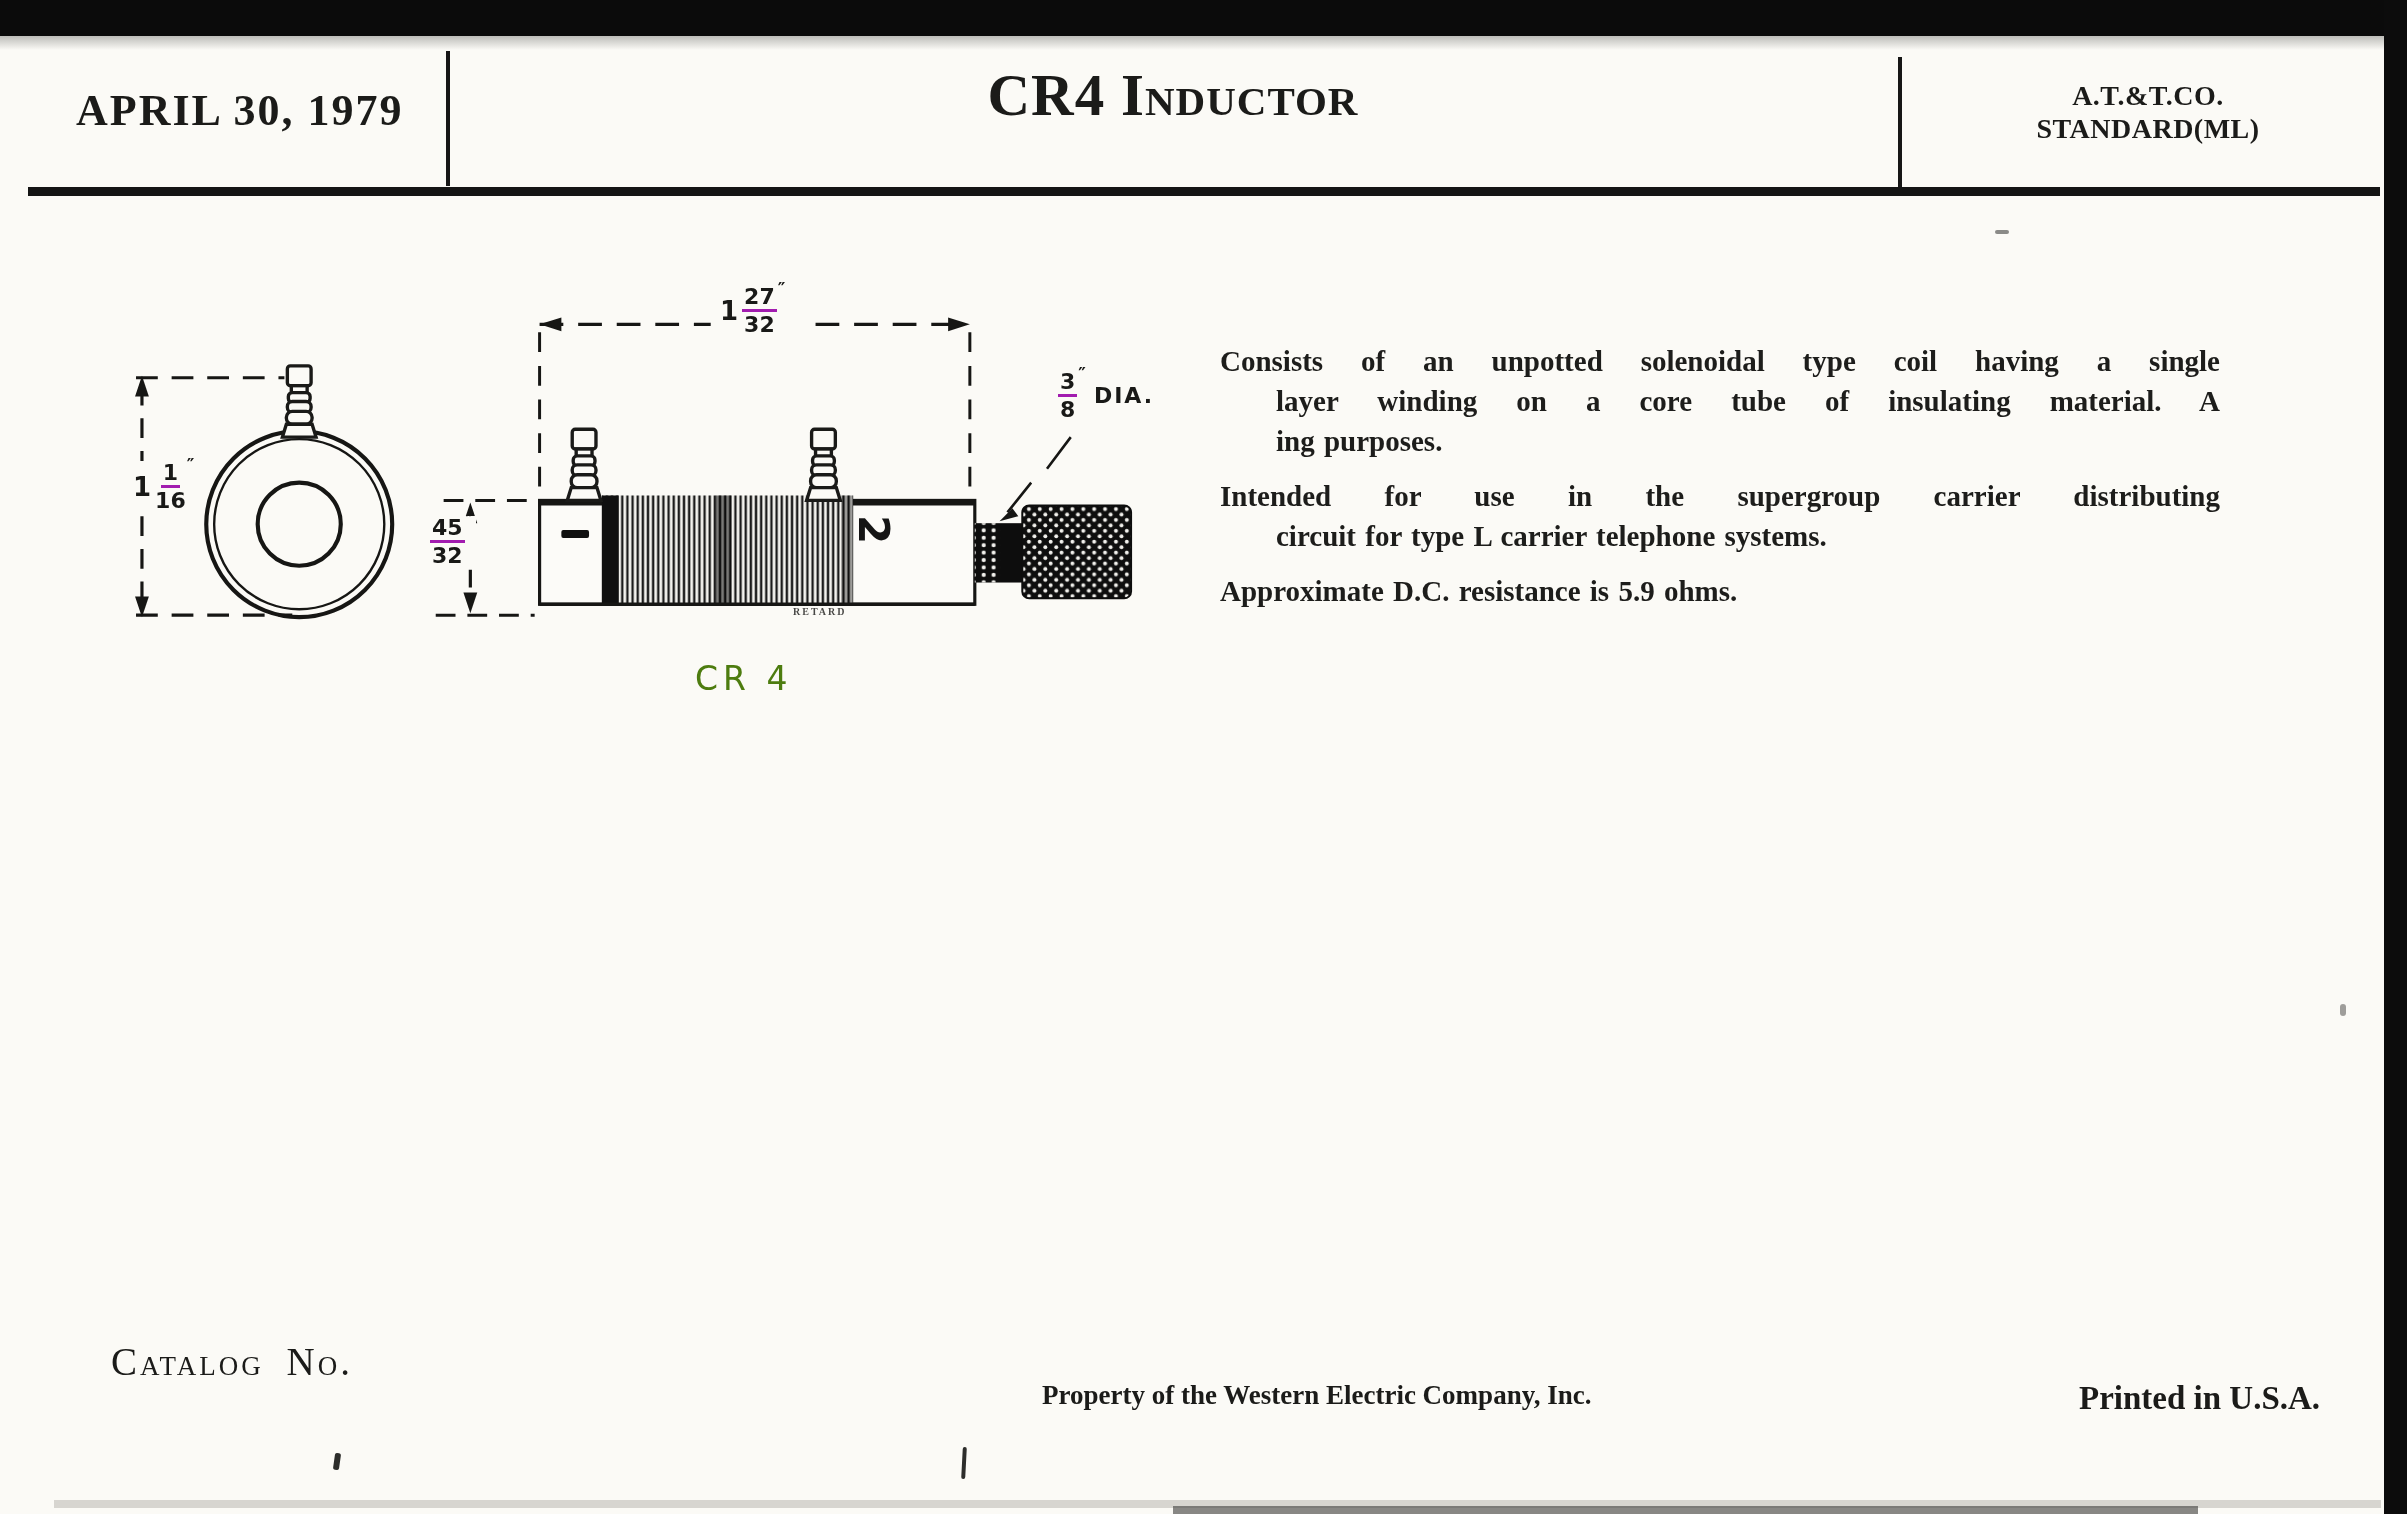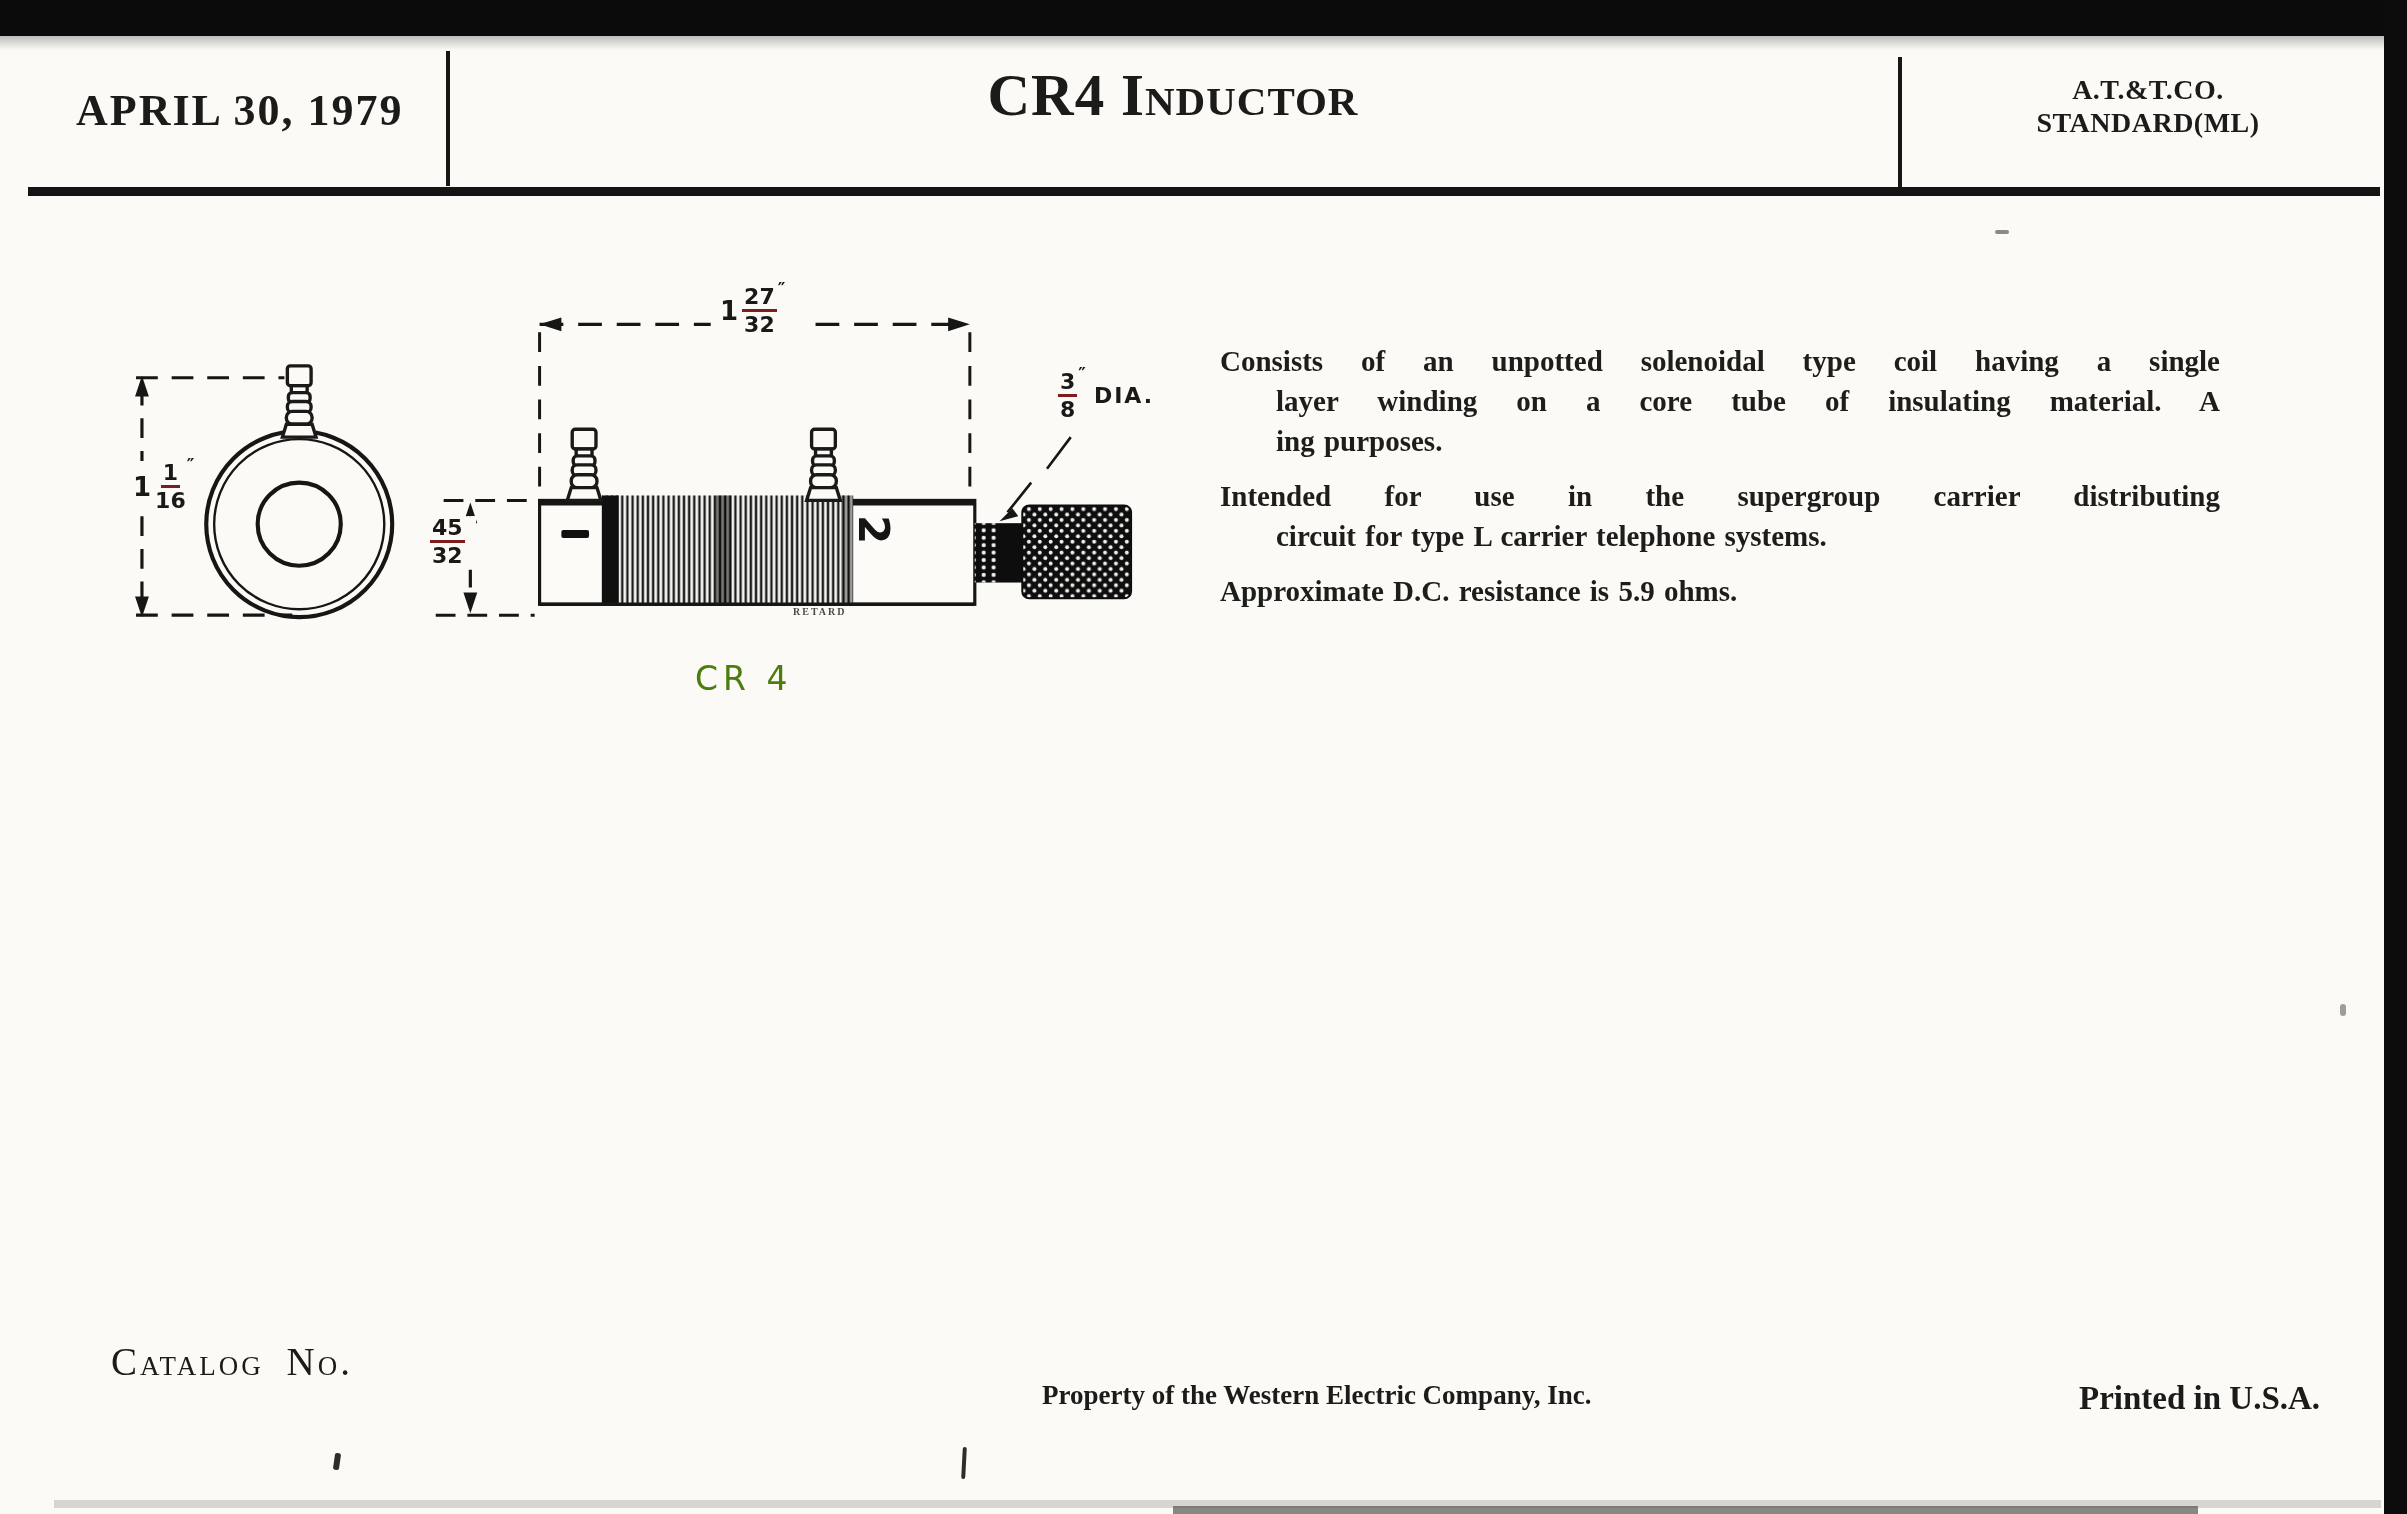--- a/index.html
+++ b/index.html
@@ -13,35 +13,35 @@
       background:linear-gradient(#8a8a86,rgba(250,249,245,0));opacity:.55;}
   #band-right{position:absolute;right:0;top:0;width:24px;height:1515px;background:#0c0c0c;}
   #strip-bottom1{position:absolute;left:54px;top:1500px;width:2327px;height:8px;background:#b9b6b0;opacity:.55;}
   #strip-bottom2{position:absolute;left:1173px;top:1506px;width:1025px;height:9px;background:#4a4946;opacity:.65;}
   .speck{position:absolute;background:#2d2d2b;border-radius:2px;}
 
   
   #hdr-date{left:76px;top:85px;font-size:44px;font-weight:700;letter-spacing:2px;}
   #hdr-title{left:891px;top:61px;width:564px;text-align:center;font-size:59px;font-weight:700;
              font-variant:small-caps;letter-spacing:1px;}
-  #hdr-org{left:1965px;top:73px;width:366px;text-align:center;font-size:28px;font-weight:700;
+  #hdr-org{left:1965px;top:79px;width:366px;text-align:center;font-size:28px;font-weight:700;
            line-height:33px;letter-spacing:0.5px;}
   .vrule{position:absolute;width:4px;background:#161616;}
   #vrule1{left:446px;top:51px;height:135px;}
   #vrule2{left:1898px;top:57px;height:131px;}
   #hrule{left:28px;top:187px;width:2352px;height:9px;background:#141414;}
 
   
   #drawing{left:79px;top:267px;width:1119px;height:455px;}
   #drawing svg{position:absolute;left:0;top:0;}
   .dim{position:absolute;font-family:"DejaVu Sans",sans-serif;font-weight:700;color:#191917;
        display:inline-flex;align-items:center;background:#fbfaf6;padding:0 3px;}
   .whole{font-size:26px;margin-right:4px;}
   .frac{display:inline-flex;flex-direction:column;align-items:center;line-height:1.05;font-size:22px;}
-  .frac .num{border-bottom:3px solid #7f1d1d;padding:0 2px 1px;}
+  .frac .num{border-bottom:3px solid #a21caf;padding:0 2px 1px;}
   .frac .den{padding-top:1px;}
   .prime{font-size:17px;align-self:flex-start;margin-top:-6px;margin-left:1px;}
   .dia-word{font-size:22px;letter-spacing:2px;margin-left:8px;}
   #marking2{left:780px;top:238px;font-family:"DejaVu Sans",sans-serif;font-weight:700;font-size:42px;
             transform:rotate(90deg);color:#151515;}
   #stamp{left:698px;top:339px;font-family:Liberation Serif, serif;font-size:10px;font-weight:700;
          letter-spacing:2px;color:#1b1b19;opacity:.8;padding-left:16px;}
   #caption{left:616px;top:392px;font-family:"DejaVu Sans",sans-serif;font-size:33px;letter-spacing:5px;
            color:#4d7c0f;}
 

